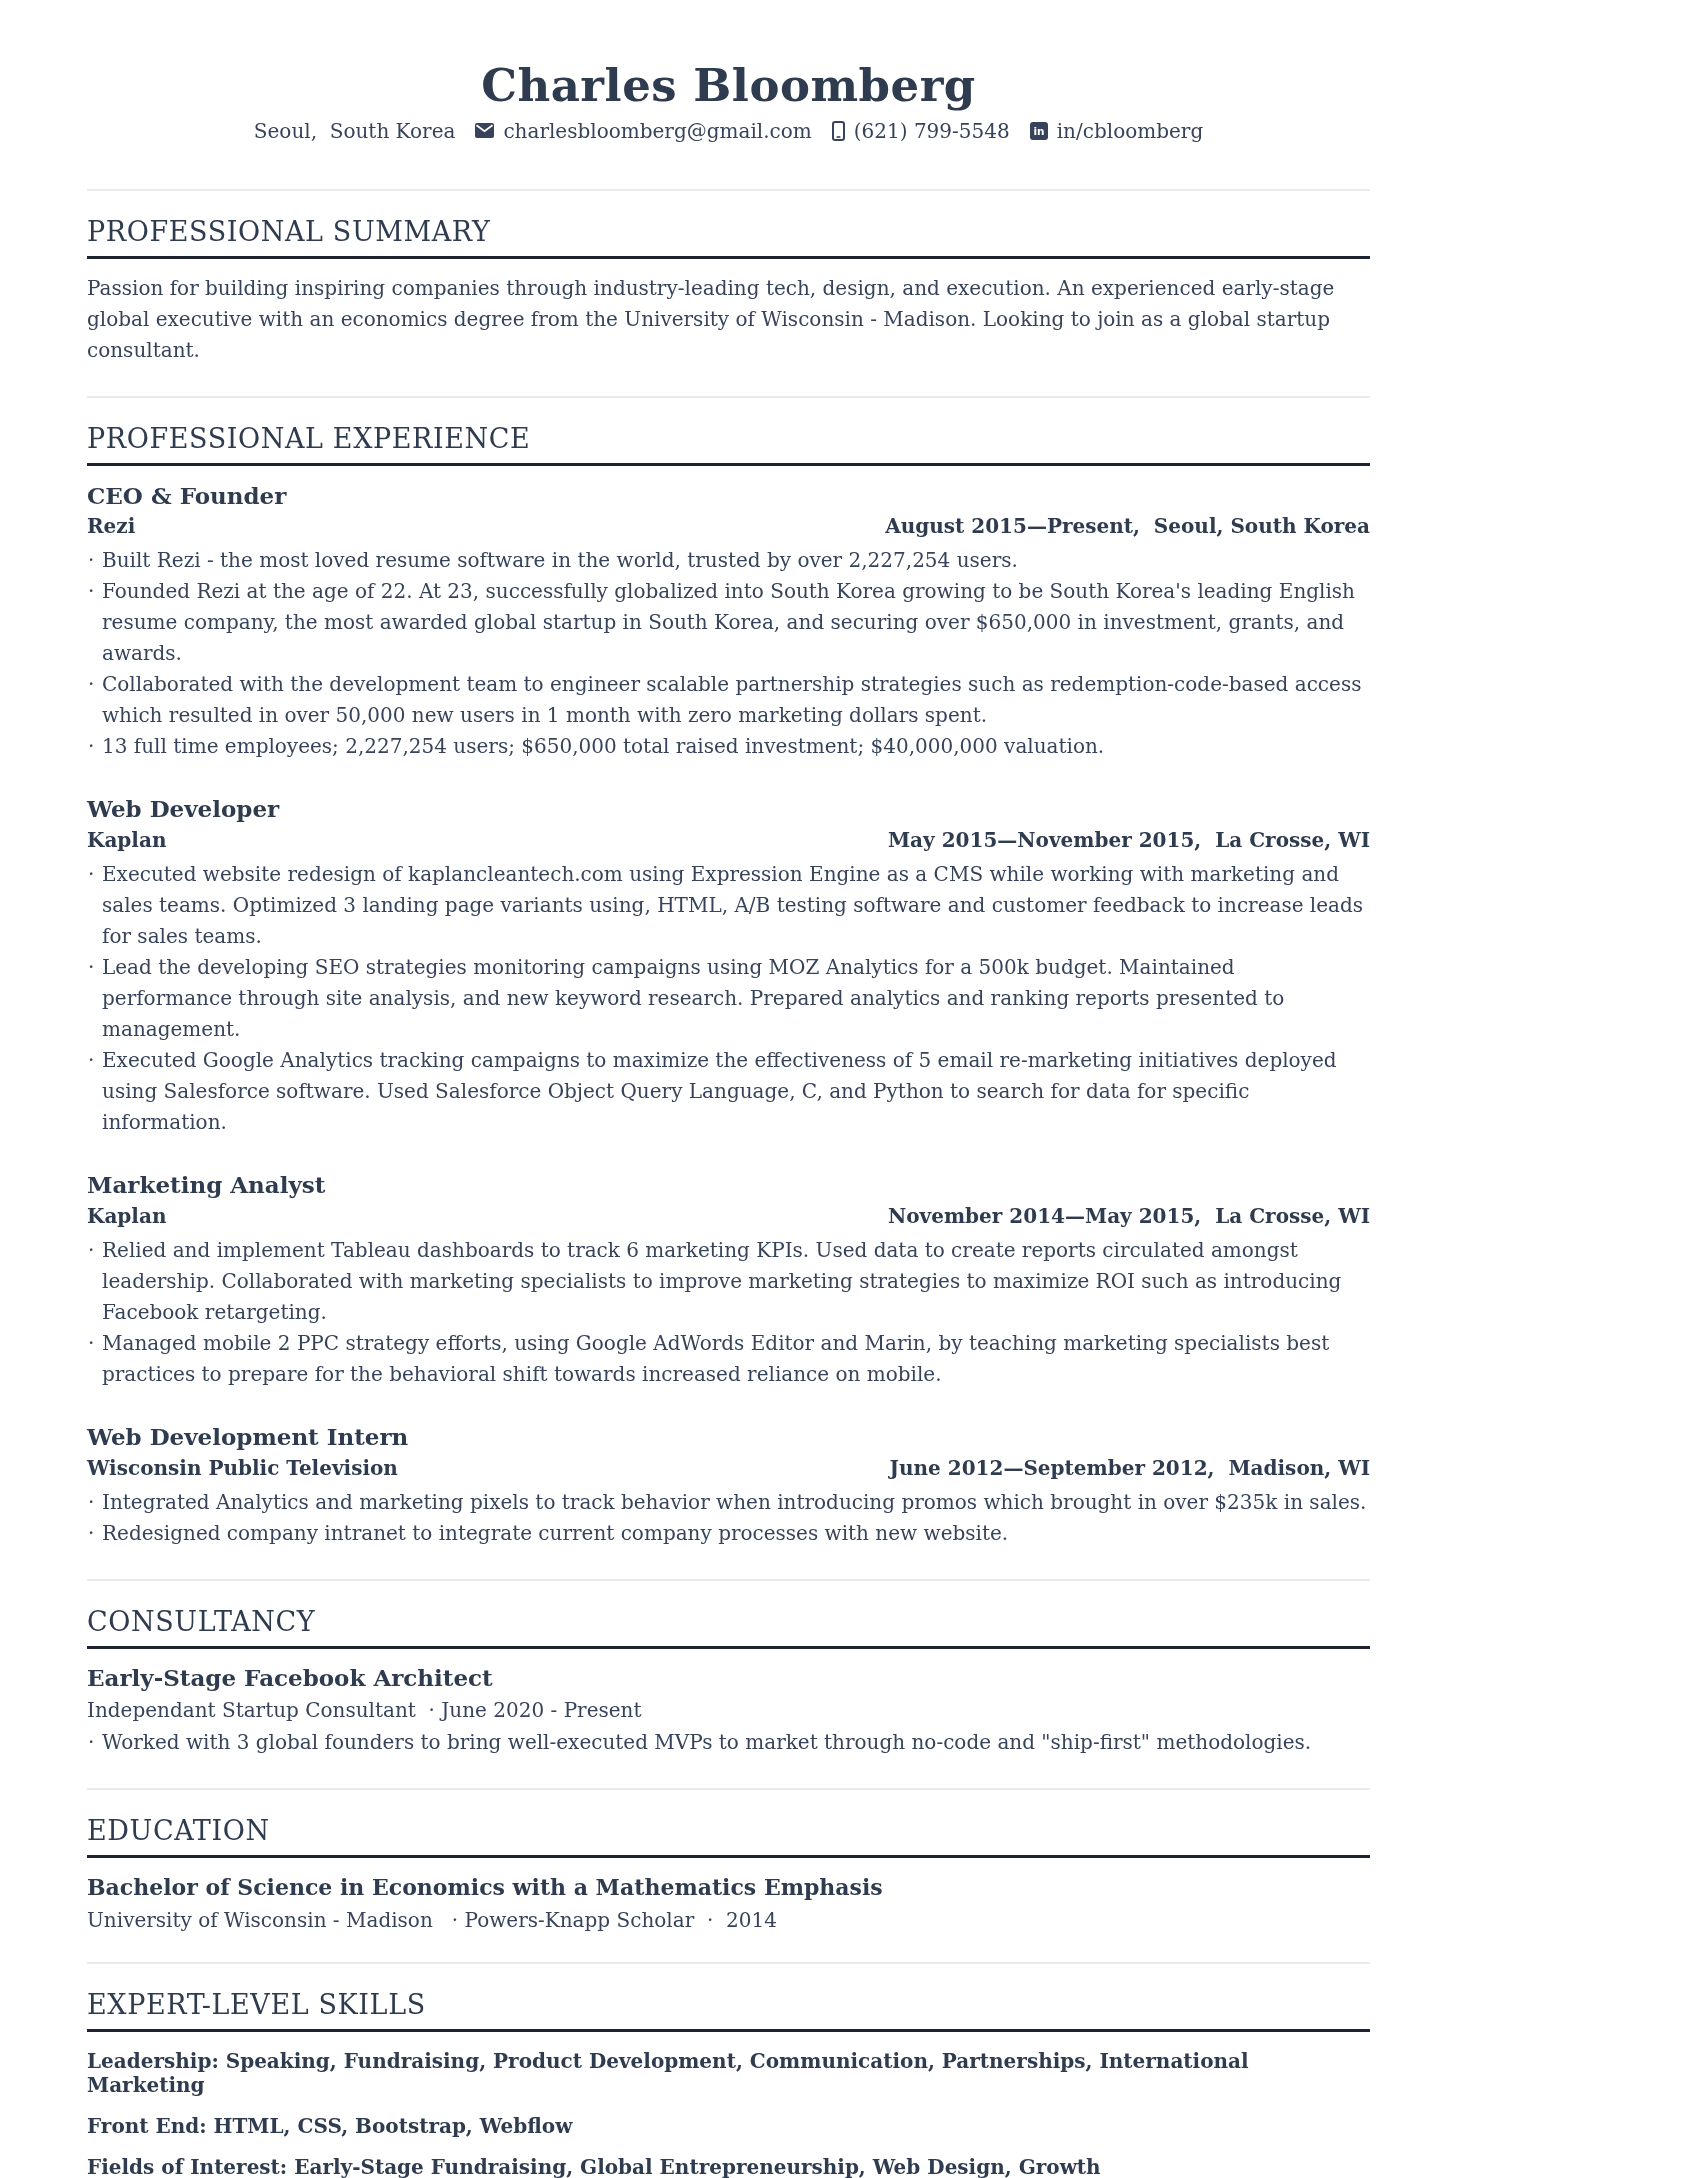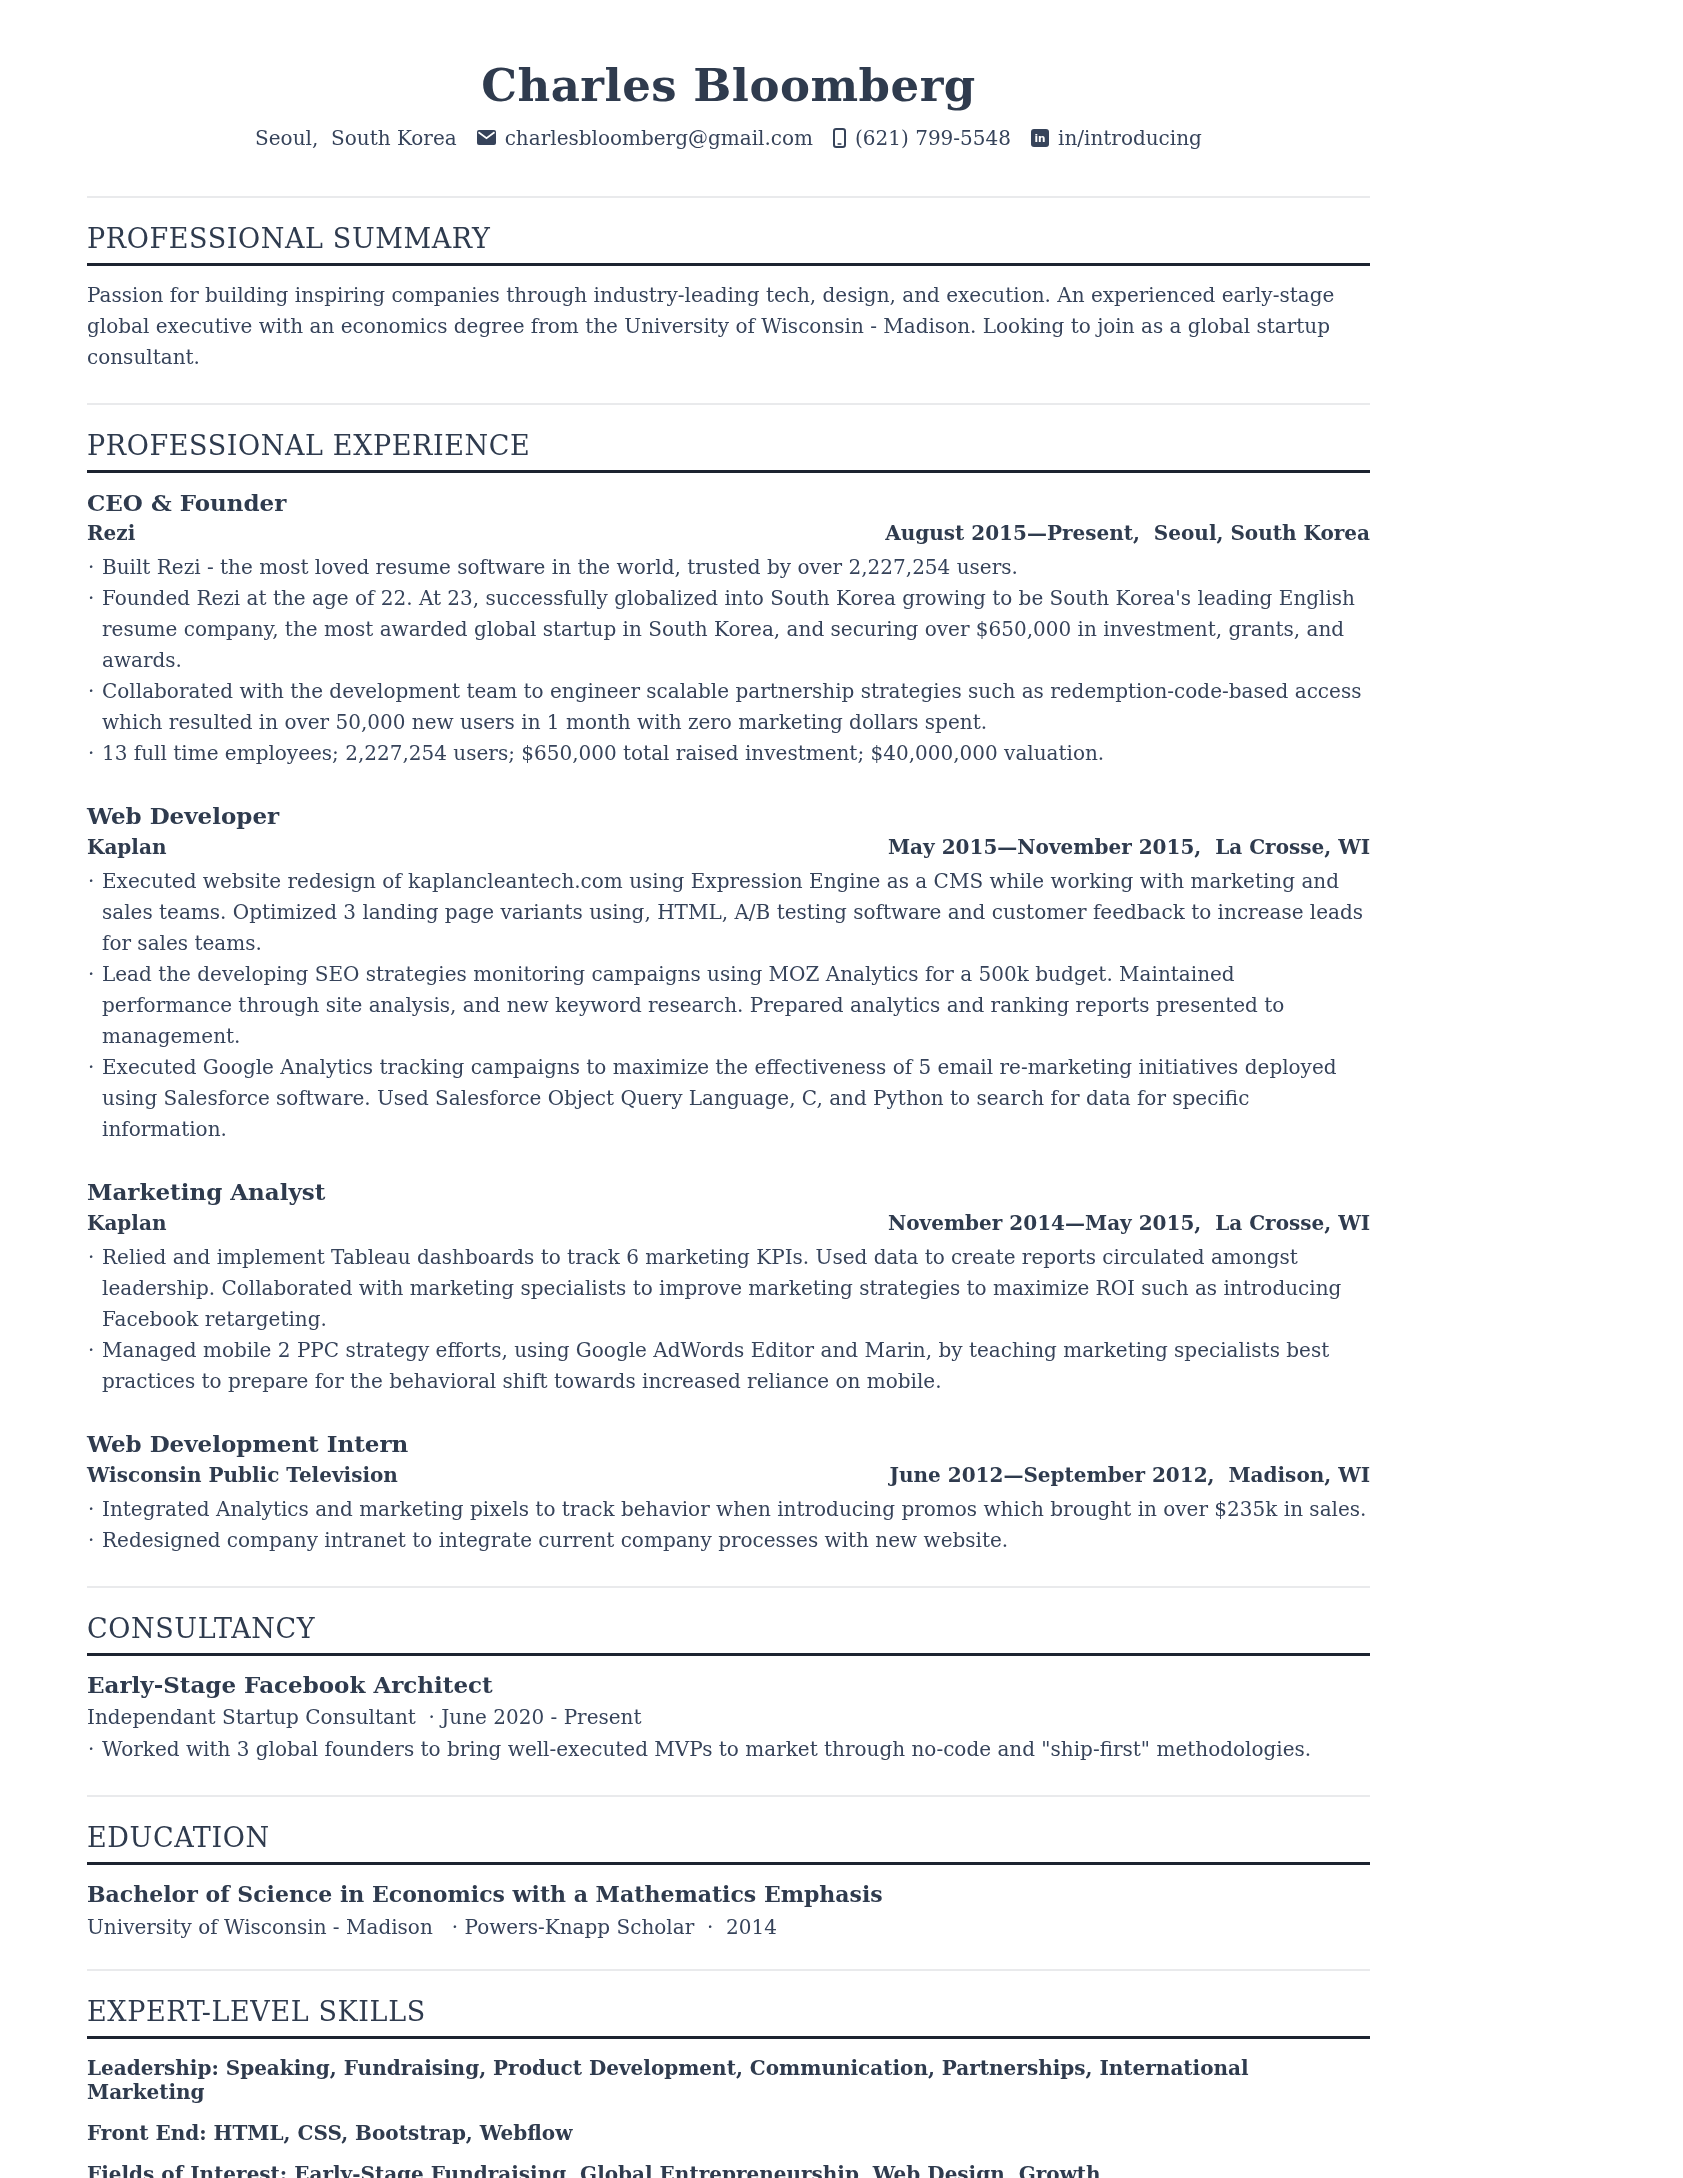--- a/index.html
+++ b/index.html
@@ -16,21 +16,21 @@
     color:var(--text);
     overflow:hidden;background:#fff;
   }
   
   h1{
     text-align:center;font-size:45px;line-height:1.1;margin:0;
     font-weight:700;color:var(--heading);letter-spacing:0.5px;
   }
   .contact{
     display:flex;justify-content:center;align-items:center;gap:20px;
-    margin-top:15px;font-size:20px;
+    margin-top:8px;font-size:20px;
   }
   .c-item{display:inline-flex;align-items:center;gap:9px;white-space:pre-wrap;}
   .c-item svg{flex:0 0 auto;display:block;}
   
   section{margin-top:30px;}
   header{margin-bottom:46px;}
   .sep{border-top:2px solid var(--rule-light);margin-bottom:25px;}
   h2{
     font-size:27px;font-weight:400;letter-spacing:0.6px;margin:0;
     padding-bottom:9px;border-bottom:3px solid var(--rule-dark);
@@ -80,21 +80,21 @@
               <rect x="1" y="1" width="11" height="18" rx="2.2" fill="none" stroke="currentColor" stroke-width="2"></rect>
               <line x1="4.6" y1="16" x2="8.4" y2="16" stroke="currentColor" stroke-width="1.6"></line>
             </svg></span>
         <span>(621) 799-5548</span>
       </span>
       <span class="c-item">
         <span><svg width="18" height="18" viewBox="0 0 18 18">
               <rect width="18" height="18" rx="3" fill="currentColor"></rect>
               <text x="9" y="13.2" text-anchor="middle" font-size="10.5" font-weight="bold" fill="#ffffff" font-family="DejaVu Sans, sans-serif">in</text>
             </svg></span>
-        <span>in/introducing</span>
+        <span>in/cbloomberg</span>
       </span>
     </div>
   </header>
 
   <section>
     <div class="sep"></div>
     <h2>PROFESSIONAL SUMMARY</h2>
     <p class="body">Passion for building inspiring companies through industry-leading tech, design, and execution. An experienced early-stage global executive with an economics degree from the University of Wisconsin - Madison. Looking to join as a global startup consultant.</p>
   </section>
 

